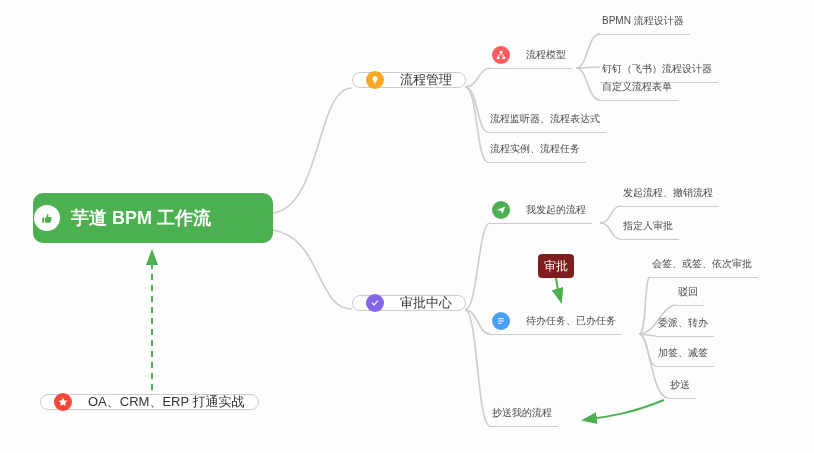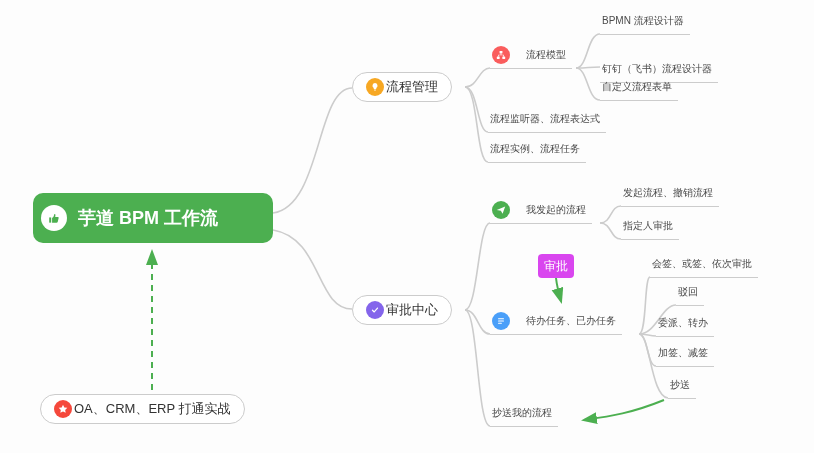--- a/index.html
+++ b/index.html
@@ -6,37 +6,37 @@
   .canvas{
     position:relative;width:814px;height:453px;background:#fdfdfd;
     font-family:"Liberation Sans","DejaVu Sans",sans-serif;overflow:hidden;
   }
   svg.lines{position:absolute;left:0;top:0;}
   .c-gray{fill:none;stroke:#cccccc;stroke-width:1.6;}
   .c-green{fill:none;stroke:#4caf50;stroke-width:2;}
   .c-dashed{stroke-dasharray:6 5;}
   .root-node{
     position:absolute;left:33px;top:193px;width:240px;height:50px;box-sizing:border-box;
-    background:#4caf50;color:#fff;border-radius:10px;padding:0 8px;
+    background:#4caf50;color:#fff;border-radius:10px;padding:0 1px;
     display:flex;align-items:center;gap:11px;font-size:18px;font-weight:bold;white-space:nowrap;
   }
   .root-icon{width:26px;height:26px;border-radius:50%;background:#fff;display:flex;align-items:center;justify-content:center;flex:none;}
   .box-node{
-    position:absolute;display:flex;align-items:center;gap:2px;background:#fff;
-    border:1px solid #cccccc;border-radius:16px;padding:0 13px;height:30px;box-sizing:border-box;
+    position:absolute;display:flex;align-items:center;gap:16px;background:#fff;
+    border:1px solid #cccccc;border-radius:16px;padding:0 13px;height:16px;box-sizing:border-box;
     font-size:13px;color:#333;white-space:nowrap;
   }
   .circle-icon{width:18px;height:18px;border-radius:50%;display:flex;align-items:center;justify-content:center;flex:none;}
   .leaf{
     position:absolute;font-size:10px;color:#4a4a4a;line-height:18px;
     padding:0 6px 4px 2px;border-bottom:1px solid #cccccc;white-space:nowrap;
   }
   .icon-leaf{display:flex;align-items:center;gap:16px;}
   .badge{
-    position:absolute;left:538px;top:254px;width:36px;height:24px;background:#d946ef;
+    position:absolute;left:538px;top:254px;width:36px;height:24px;background:#7f1d1d;
     border-radius:4px;color:#fff;font-size:12px;display:flex;align-items:center;justify-content:center;
   }
   .ic-orange{background:#f7a824;} .ic-red{background:#fa5d5d;} .ic-purple{background:#8465eb;}
   .ic-green{background:#4caf50;} .ic-blue{background:#4a9ff9;} .ic-crimson{background:#f5483b;}
 </style>
 </head>
 <body>
 
 <div class="canvas">
 

